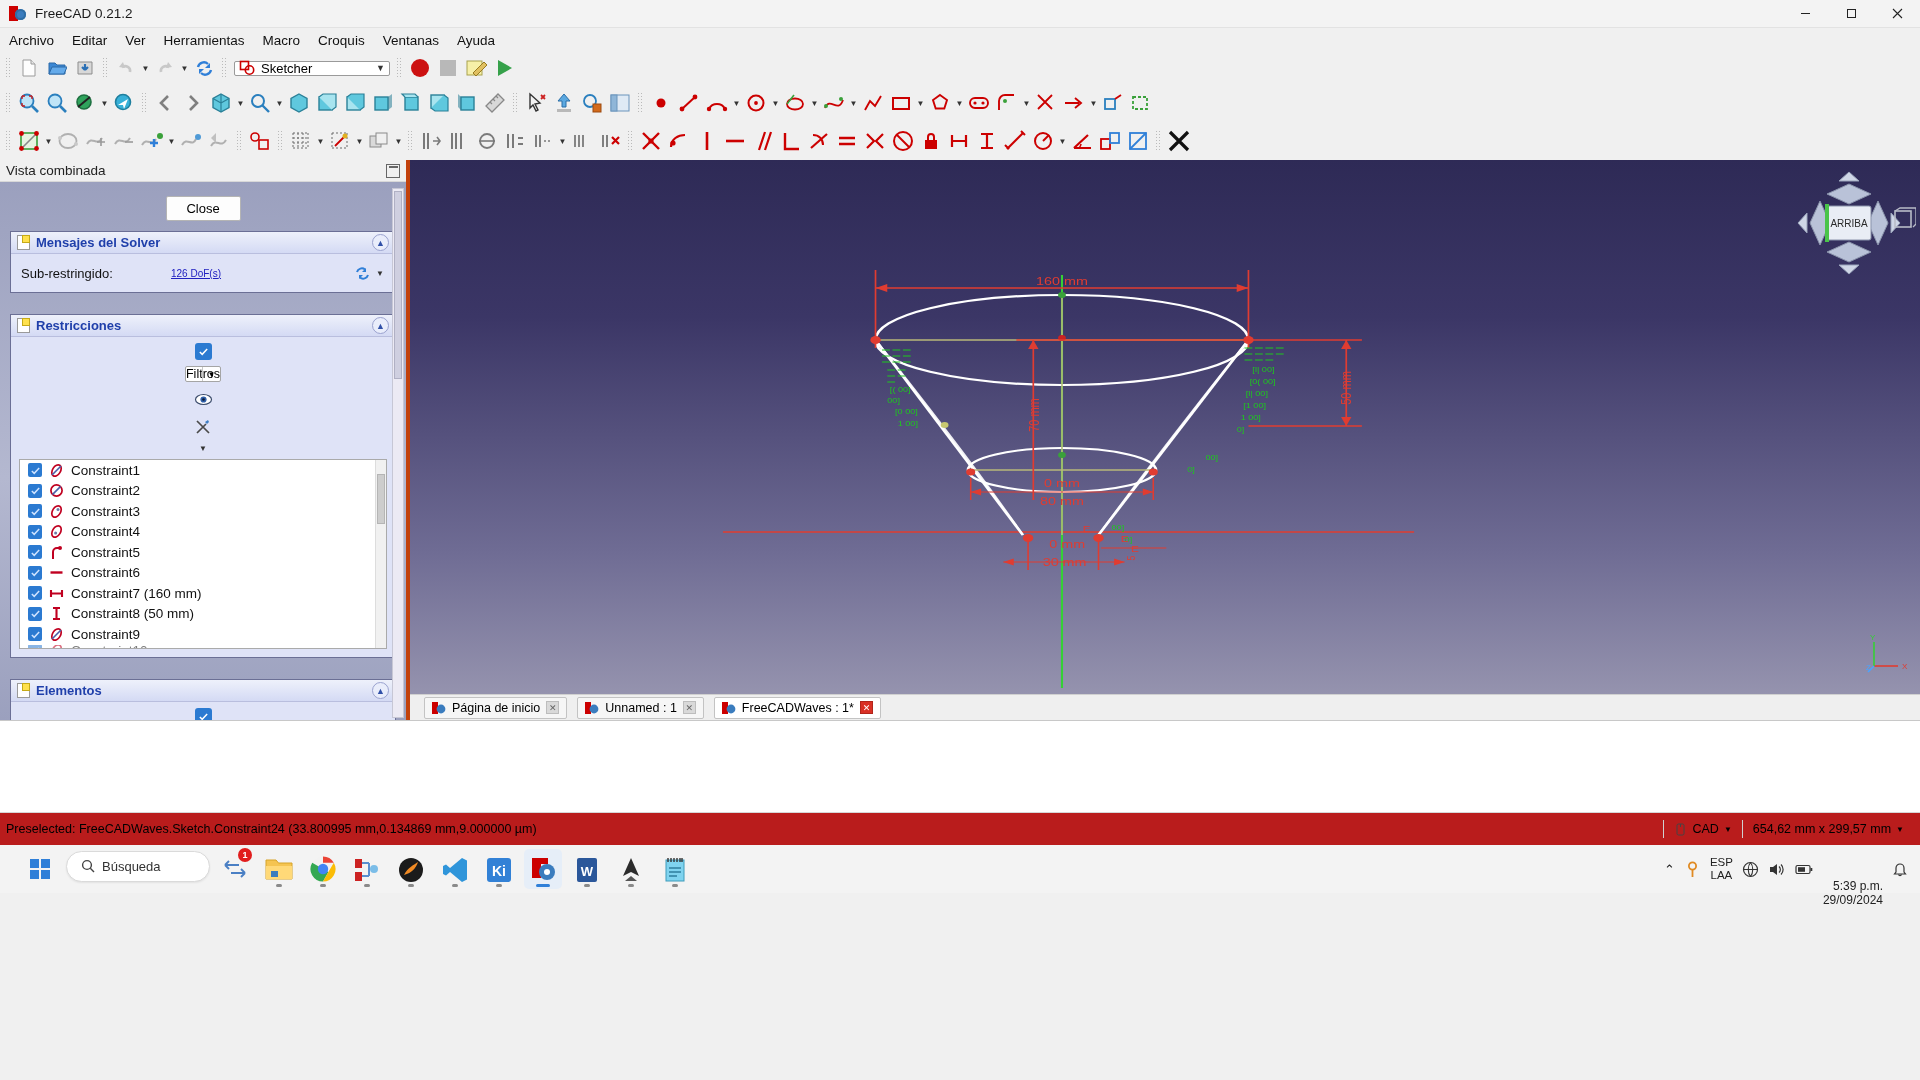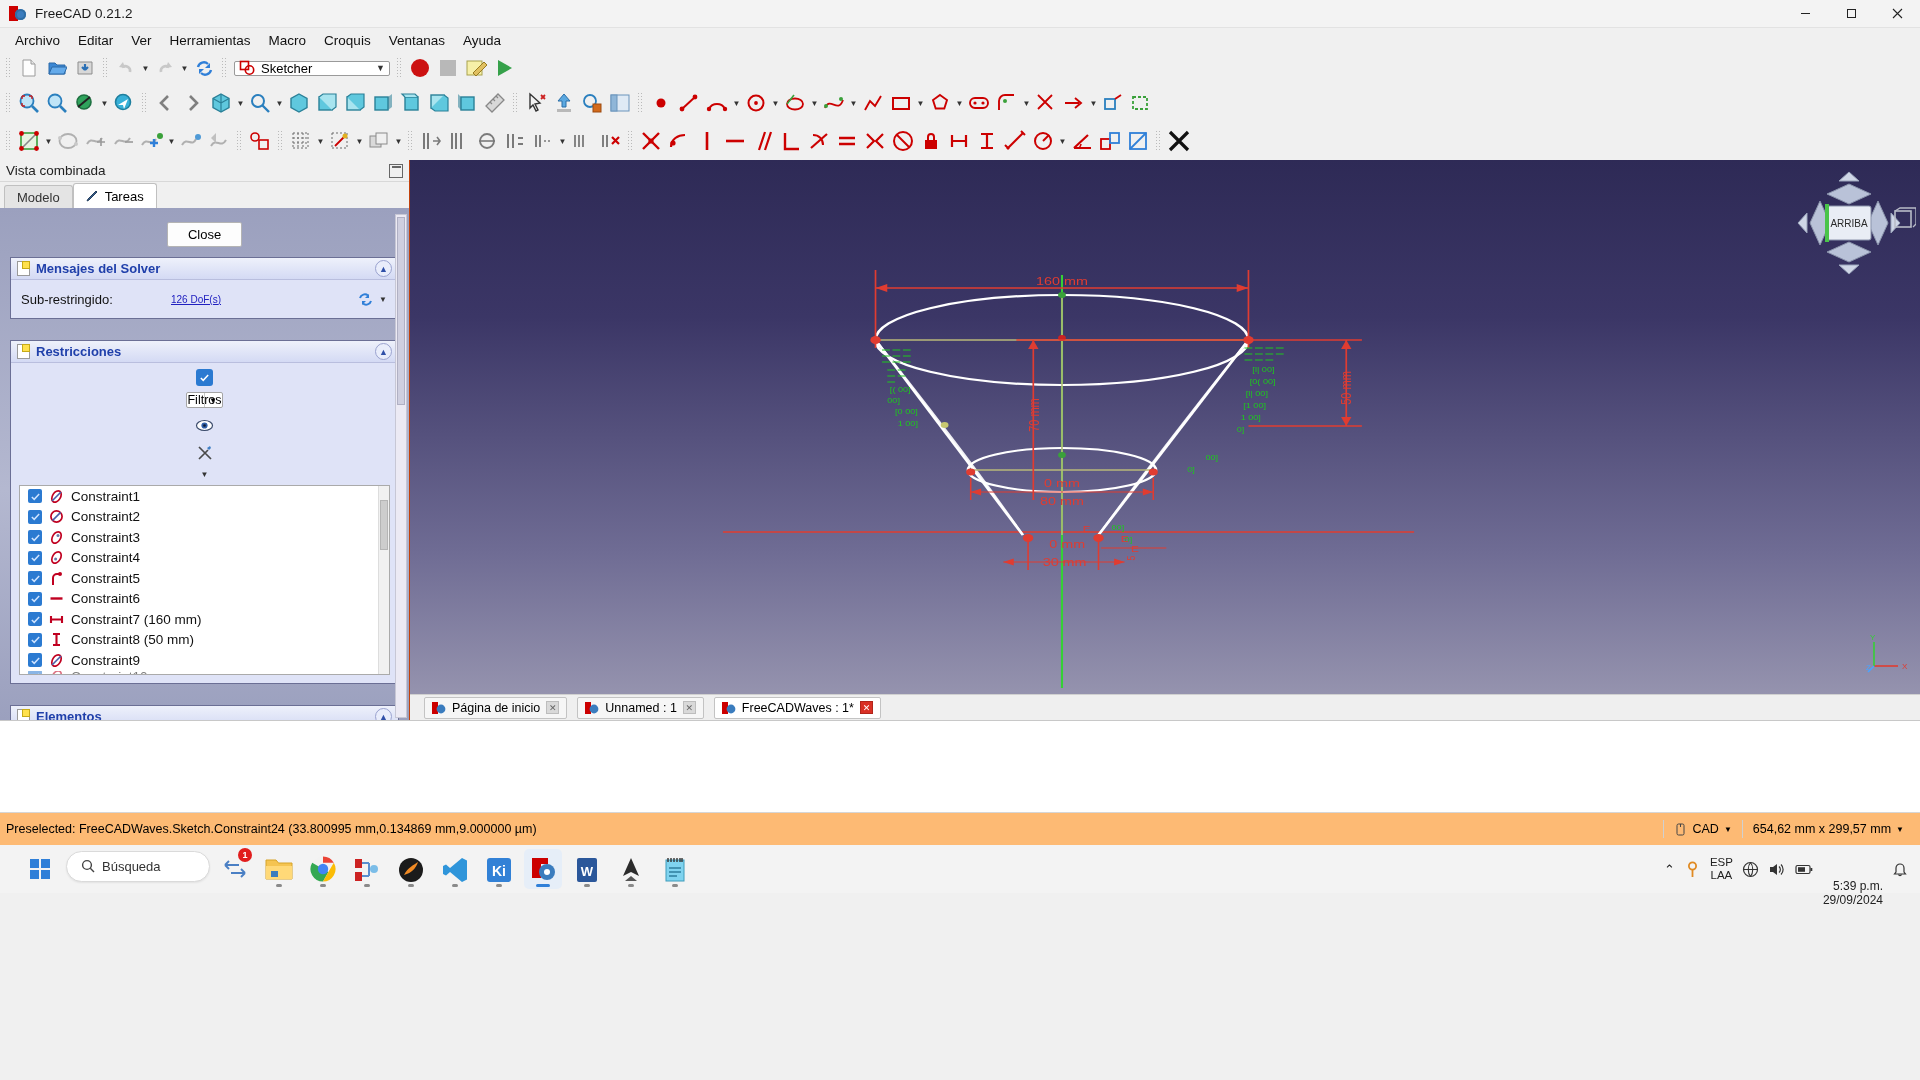--- a/index.html
+++ b/index.html
@@ -20,42 +20,42 @@
   .fc-logo { width:18px; height:18px; position:relative; }
   .fc-logo .red { position:absolute; left:0; top:1px; width:9px; height:15px; background:#cc0000; }
   .fc-logo .redb { position:absolute; left:0; top:1px; width:9px; height:4px; background:#cc0000; }
   .fc-logo .gear { position:absolute; left:6px; top:4px; width:11px; height:11px; border-radius:50%;
      background:#3a7cbe; box-shadow:0 0 0 2px #2e6da4 inset; }
   #titlebar .title { font-size:13.5px; color:#1a1a1a; }
   #titlebar .winbtns { margin-left:auto; display:flex; height:28px; }
   #titlebar .winbtns div { width:46px; height:28px; display:flex; align-items:center; justify-content:center;
      font-size:13px; color:#222; }
   
-  #menubar { height:24px; background:#f0f0f0; display:flex; align-items:center; padding-left:6px; }
+  #menubar { height:24px; background:#f0f0f0; display:flex; align-items:center; }
   #menubar .mi { padding:3px 9px; font-size:13.5px; color:#111; }
   
   .toolbar-row { background:#f0f0f0; display:flex; align-items:center; padding:0 2px; }
   #tbrow1 { height:32px; }
   #tbrow2 { height:38px; }
   #tbrow3 { height:38px; }
   .grip { width:7px; height:22px; margin:0 3px; flex:0 0 auto;
      background-image: radial-gradient(circle, #b0b0b0 1px, transparent 1px);
      background-size:3px 3px; opacity:.85;}
   .tbtn { width:28px; height:28px; display:flex; align-items:center; justify-content:center; flex:0 0 auto;
      border-radius:3px; position:relative; }
   .caret { width:11px; height:26px; display:flex; align-items:center; justify-content:center; flex:0 0 auto; font-size:8px; color:#333;}
   .wb-select { height:15px; width:156px; background:#fff; border:1px solid #9a9a9a; border-radius:2px;
      display:flex; align-items:center; padding:0 4px; font-size:13px; margin:0 3px; }
   .wb-select .lbl { margin-left:6px; flex:1; }
   .wb-select .arrow { font-size:9px; color:#333; }
   svg { display:block; }
   
   #main { display:flex; height:560px; }
   
-  #leftdock { width:410px; background:#f0f0f0; display:flex; flex-direction:column; border-right:1px solid #c2410c;}
+  #leftdock { width:410px; background:#f0f0f0; display:flex; flex-direction:column; border-right:4px solid #c2410c;}
   .dock-title { height:22px; background:#f0f0f0; display:flex; align-items:center; padding:0 6px;
      font-size:13.5px; color:#222; border-bottom:1px solid #d8d8d8;}
   .dock-title .spacer{flex:1;}
   .dock-float { width:14px; height:14px; border:1px solid #666; position:relative; }
   .dock-float:after{content:"";position:absolute;left:2px;top:1px;width:9px;height:2px;background:#666;}
   .tabs { height:26px; display:flex; align-items:flex-end; padding-left:4px; background:#f0f0f0; }
   .tab { height:23px; padding:0 12px; display:flex; align-items:center; gap:5px; font-size:13px;
      border:1px solid #c0c0c0; border-bottom:none; border-radius:3px 3px 0 0; background:#e4e4e4; color:#333; }
   .tab.active { background:#fff; height:25px; color:#000; }
   #tasks-panel { flex:1; background:#9ba0be; overflow:hidden; position:relative;
@@ -111,21 +111,21 @@
   .mdi-x.red{background:#d93025;border-color:#b2251b;color:#fff;}
   .mdi-ico{width:14px;height:14px;position:relative;flex:0 0 auto;}
   
   #report { height:92px; background:#fff; border-top:1px solid #c8c8c8; display:flex; flex-direction:column;}
   #report .rtitle { height:22px; background:#dedede; display:flex; align-items:center; padding:0 6px;
      font-size:13.5px; border-bottom:1px solid #c0c0c0;}
   #report .rtitle .spacer{flex:1;}
   #report .rbody { flex:1; padding:6px 8px; font-size:13px; color:#e8940c; font-family:"Liberation Sans",sans-serif;}
   .ricon{width:14px;height:14px;display:flex;align-items:center;justify-content:center;margin-left:4px;}
   
-  #statusbar { height:24px; background:#fdba74; display:flex; align-items:center; padding:16px 6px;
+  #statusbar { height:24px; background:#b91c1c; display:flex; align-items:center; padding:16px 6px;
      font-size:12.5px; border-top:1px solid #d6d6d6;}
   #statusbar .sp{flex:1;}
   .sb-sec{display:flex;align-items:center;gap:5px;padding:0 10px;border-left:1px solid #d0d0d0;height:18px;}
   
   #taskbar { height:48px; background:#f3f3f3; display:flex; align-items:center; position:relative;}
   #taskbar .center{position:absolute;left:0;right:0;display:flex;align-items:center;gap:6px;padding-left:14px;}
   .tb-ico{width:38px;height:40px;display:flex;align-items:flex-end;justify-content:center;position:relative;}
   .tb-ico .dot{position:absolute;bottom:2px;width:6px;height:3px;border-radius:2px;background:#8a8a8a;}
   .tb-ico.active-app{background:#e6eef8;border-radius:5px;}
   .tb-ico.active-app .dot{width:14px;background:#2f7fd8;}
@@ -714,34 +714,20 @@
     </span>
 </div>
 
 <div id="main">
 
   <div id="leftdock">
     <div class="dock-title">
       <span>Vista combinada</span>
       <span class="spacer"></span>
       <span class="dock-float"></span>
-    </div>
-    <div class="tabs">
-      <div class="tab">
-        <span>Modelo</span>
-      </div>
-      <div class="tab active">
-        <span>
-          <svg width="14" height="14" viewBox="0 0 14 14">
-              <path d="M1 12l2-1 8-8-1-1-8 8z" fill="#3b5e8c" stroke="#24405e"></path>
-              <path d="M10 3l1 1" stroke="#24405e"></path>
-            </svg>
-          </span>
-        <span>Tareas</span>
-      </div>
     </div>
 
     <div id="tasks-panel">
       <div id="tasks-scroll">
           <div class="thumb"></div>
         </div>
 
       <div class="close-btn">Close</div>
 
       <div class="task-box">

